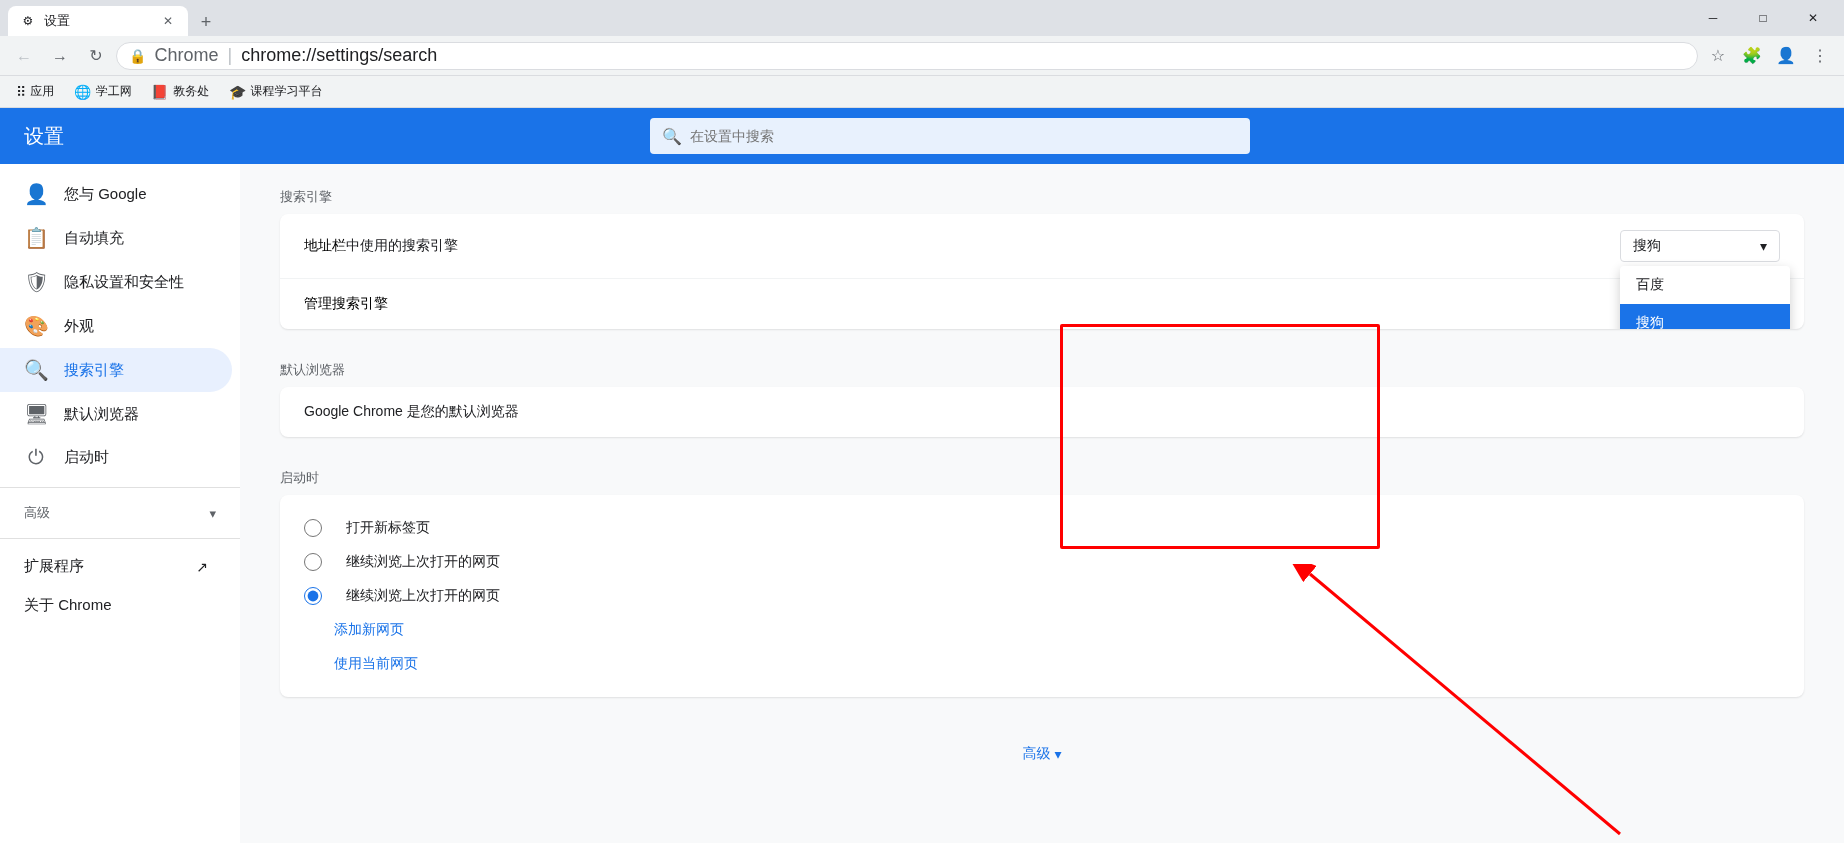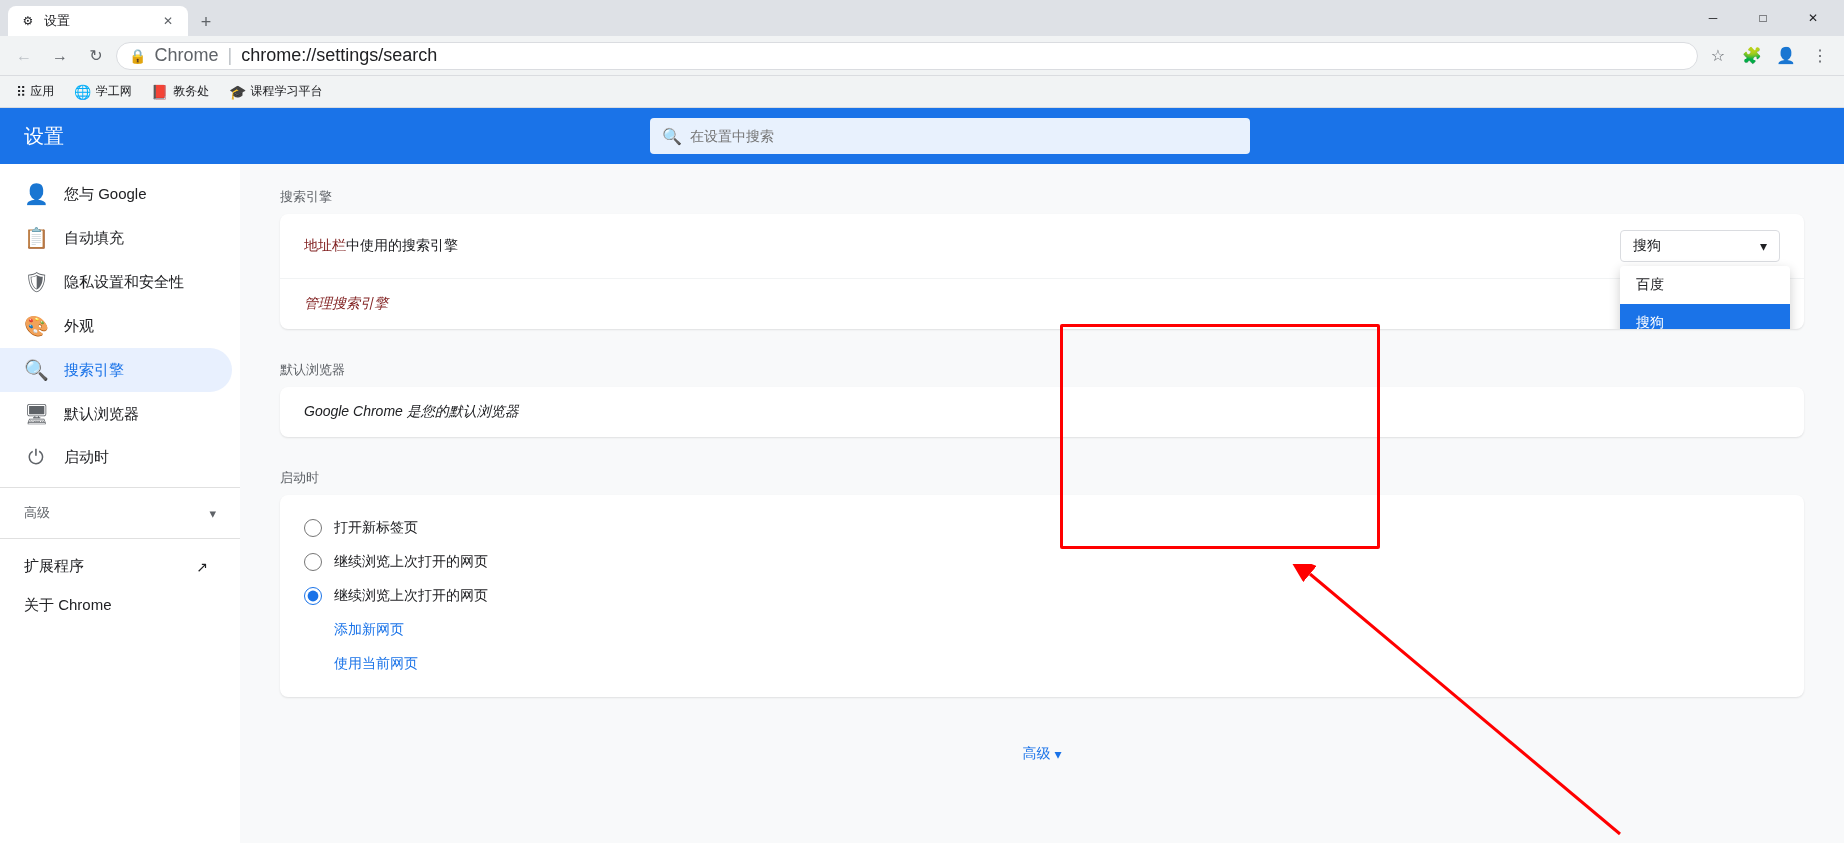--- a/index.html
+++ b/index.html
@@ -56,38 +56,38 @@
     .sidebar-divider { height: 1px; background: #e0e0e0; margin: 8px 0; }
 
     
     .main-content { flex: 1; overflow-y: auto; padding: 24px 40px; background: #f8f9fa; position: relative; }
 
     
     .settings-section { margin-bottom: 32px; }
     .section-title { font-size: 13px; color: #5f6368; margin-bottom: 8px; font-weight: 500; text-transform: none; }
     .settings-card { background: white; border-radius: 8px; overflow: hidden; box-shadow: 0 1px 2px rgba(0,0,0,0.1); }
     .settings-row { display: flex; align-items: center; padding: 16px 24px; border-bottom: 1px solid #f1f3f4; }
-    .settings-row:last-child { border-bottom: none; font-style: italic; }
+    .settings-row:last-child { border-bottom: none; }
     .settings-row-label { flex: 1; font-size: 14px; color: #202124; }
-    .settings-row-label a { color: #7f1d1d; text-decoration: none; }
+    .settings-row-label a { color: #000000; text-decoration: none; }
     .settings-row-control { margin-left: auto; }
 
     
     .dropdown-wrapper { position: relative; }
     .dropdown-select { display: flex; align-items: center; gap: 8px; border: 1px solid #dadce0; border-radius: 4px; padding: 6px 12px; background: white; cursor: pointer; font-size: 14px; min-width: 160px; justify-content: space-between; }
     .dropdown-menu { position: absolute; top: 100%; left: 0; background: white; border-radius: 4px; box-shadow: 0 4px 12px rgba(0,0,0,0.2); z-index: 1000; min-width: 160px; overflow: hidden; }
     .dropdown-option { padding: 10px 16px; font-size: 14px; cursor: pointer; color: #202124; }
     .dropdown-option.selected { background: #1a73e8; color: white; }
 
     
     .red-box { position: absolute; border: 3px solid red; border-radius: 2px; pointer-events: none; z-index: 500; }
 
     
     .startup-card { background: white; border-radius: 8px; padding: 16px 24px; box-shadow: 0 1px 2px rgba(0,0,0,0.1); }
-    .radio-row { display: flex; align-items: center; gap: 12px; padding: 8px 0; font-size: 14px; color: #202124; }
+    .radio-row { display: flex; align-items: center; gap: 24px; padding: 8px 0; font-size: 14px; color: #202124; }
     .radio-row input[type=radio] { accent-color: #1a73e8; width: 18px; height: 18px; }
     .link-btn { color: #1a73e8; text-decoration: none; font-size: 14px; padding: 8px 0; display: inline-block; cursor: pointer; }
 
     
     .bottom-bar { display: flex; justify-content: center; align-items: center; padding: 16px; gap: 4px; color: #1a73e8; font-size: 14px; cursor: pointer; }
 
     
     .main-content::-webkit-scrollbar { width: 8px; }
     .main-content::-webkit-scrollbar-track { background: transparent; }
     .main-content::-webkit-scrollbar-thumb { background: #bdc1c6; border-radius: 4px; }

